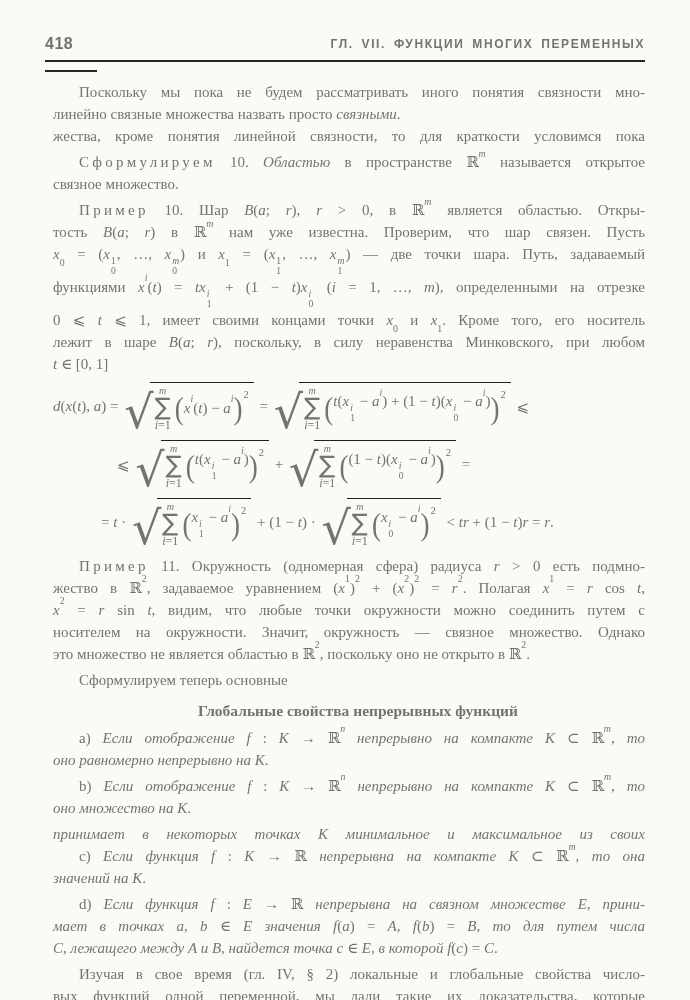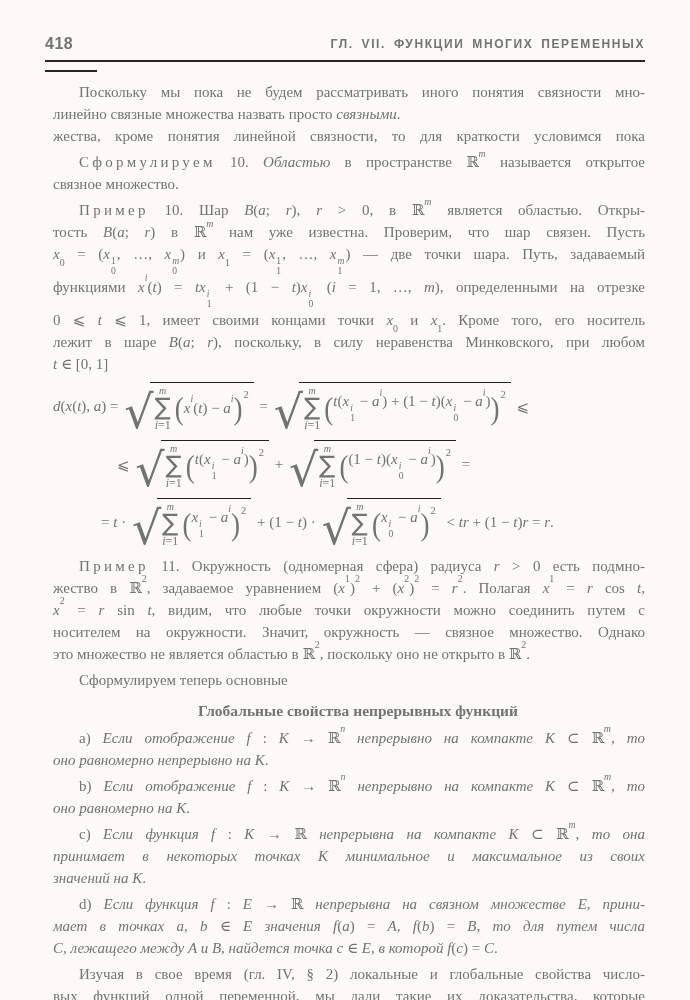--- a/index.html
+++ b/index.html
@@ -236,25 +236,25 @@
       </div>
       <div class="para head">
         <div class="line ind">Глобальные свойства непрерывных функций</div>
       </div>
       <div class="para">
         <div class="line just ind">a) <i class="it">Если отображение f</i> : <i class="it">K</i> → ℝ<sup class="sp-u"><i class="it">n</i></sup> <i class="it">непрерывно на компакте K</i> ⊂ ℝ<sup class="sp-u"><i class="it">m</i></sup>, <i class="it">то</i></div>
         <div class="line"><i class="it">оно равномерно непрерывно на K</i>.</div>
       </div>
       <div class="para">
         <div class="line just ind">b) <i class="it">Если отображение f</i> : <i class="it">K</i> → ℝ<sup class="sp-u"><i class="it">n</i></sup> <i class="it">непрерывно на компакте K</i> ⊂ ℝ<sup class="sp-u"><i class="it">m</i></sup>, <i class="it">то</i></div>
-        <div class="line"><i class="it">оно равномерно на K</i>.</div>
-      </div>
-      <div class="para">
+        <div class="line"><i class="it">оно множество на K</i>.</div>
+      </div>
+      <div class="para">
+        <div class="line just"><i class="it">принимает в некоторых точках K минимальное и максимальное из своих</i></div>
         <div class="line just ind">c) <i class="it">Если функция f</i> : <i class="it">K</i> → ℝ <i class="it">непрерывна на компакте K</i> ⊂ ℝ<sup class="sp-u"><i class="it">m</i></sup>, <i class="it">то она</i></div>
-        <div class="line just"><i class="it">принимает в некоторых точках K минимальное и максимальное из своих</i></div>
         <div class="line"><i class="it">значений на K</i>.</div>
       </div>
       <div class="para">
         <div class="line just ind">d) <i class="it">Если функция f</i> : <i class="it">E</i> → ℝ <i class="it">непрерывна на связном множестве E, прини-</i></div>
         <div class="line just"><i class="it">мает в точках a, b</i> ∈ <i class="it">E значения f</i>(<i class="it">a</i>) = <i class="it">A</i>, <i class="it">f</i>(<i class="it">b</i>) = <i class="it">B</i>, <i class="it">то для путем числа</i></div>
         <div class="line"><i class="it">C, лежащего между A и B, найдется точка c</i> ∈ <i class="it">E, в которой f</i>(<i class="it">c</i>) = <i class="it">C</i>.</div>
       </div>
       <div class="para">
         <div class="line just ind">Изучая в свое время (гл. IV, § 2) локальные и глобальные свойства число-</div>
         <div class="line just">вых функций одной переменной, мы дали такие их доказательства, которые</div>

